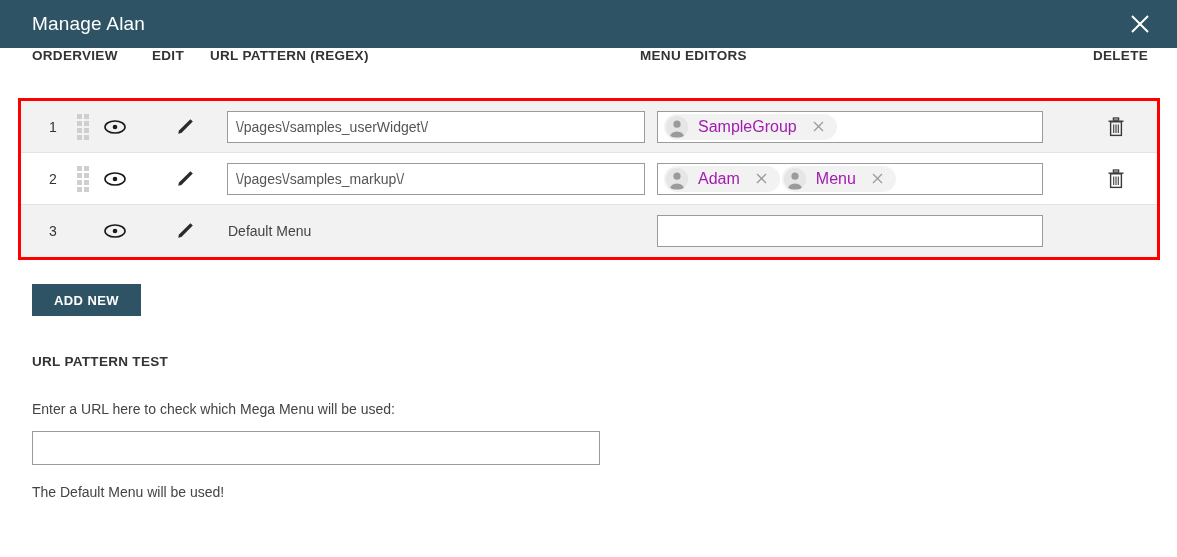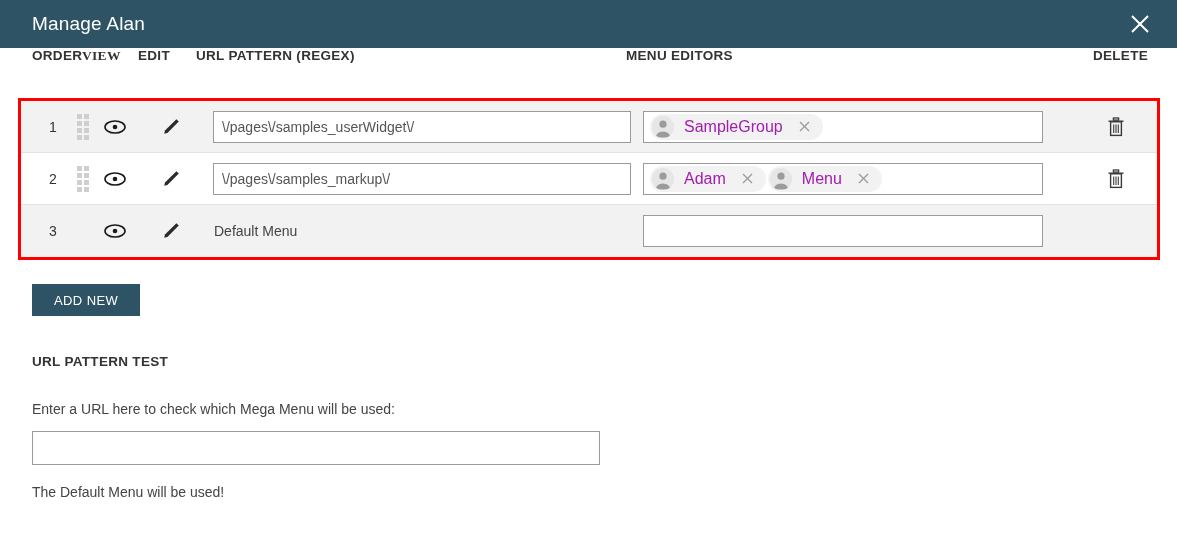--- a/index.html
+++ b/index.html
@@ -53,21 +53,21 @@
   }
   .col-headers .hdr {
     font-size: 13.5px;
     font-weight: bold;
     color: #333333;
     letter-spacing: 0.3px;
     text-transform: uppercase;
   }
 
   .c-order   { width: 64px;  padding-left: 14px; }
-  .c-view    { width: 56px; font-family: Liberation Serif, serif;  }
+  .c-view    { width: 70px;  }
   .c-edit    { width: 58px;  }
   .c-url     { width: 430px; }
   .c-editors { flex: 1 1 auto; }
   .c-delete  { width: 100px; text-align: right; padding-right: 12px; }
 
   
   .rows-block {
     position: relative;
     margin: 0 17px 0 18px;
     border: 3px solid #ff0000;
@@ -181,21 +181,21 @@
 
   
   .add-new {
     margin: 24px 0 0 32px;
     background: #2d5364;
     color: #ffffff;
     border: none;
     height: 32px;
     padding: 0 22px;
     font-size: 13px;
-    font-weight: normal;
+    font-weight: bold;
     letter-spacing: 0.4px;
     font-family: "Liberation Sans", sans-serif;
     cursor: pointer;
     text-transform: uppercase;
   }
 
   
   .test-section { margin: 38px 0 0 32px; }
   .test-title {
     font-size: 13.5px;

